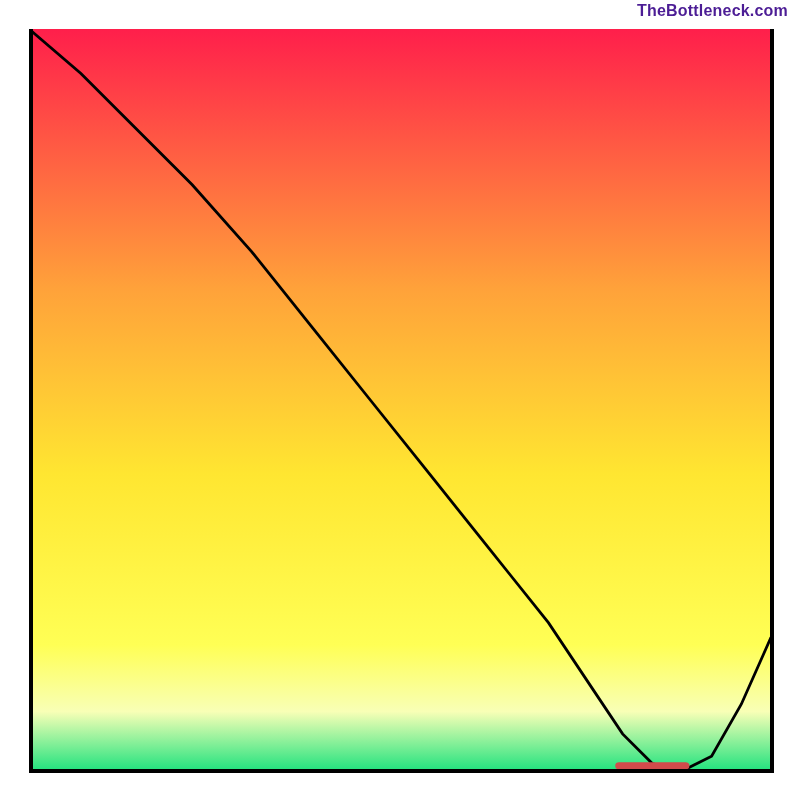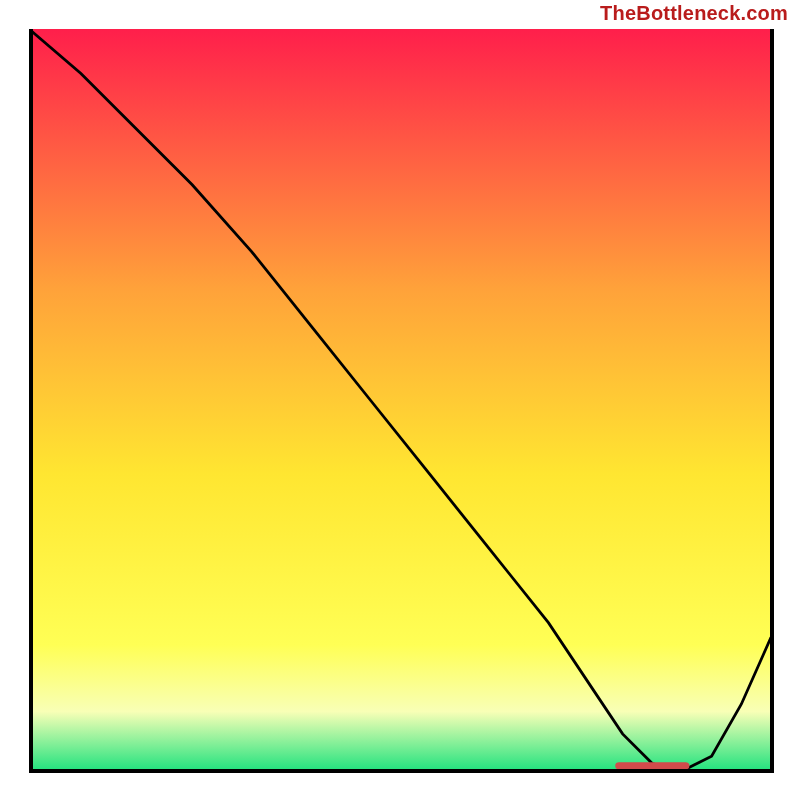--- a/index.html
+++ b/index.html
@@ -13,23 +13,23 @@
   }
   .wrap {
     position: relative;
     width: 800px;
     height: 800px;
   }
   .watermark {
     position: absolute;
     top: 2px;
     right: 12px;
-    font-size: 20px;
+    font-size: 16px;
     font-weight: 600;
-    color: #b91c1c;
+    color: #4c1d95;
     letter-spacing: 0.2px;
     z-index: 4;
   }
   .plot {
     position: absolute;
     left: 29px;
     top: 29px;
     width: 742px;
     height: 742px;
     box-sizing: border-box;

